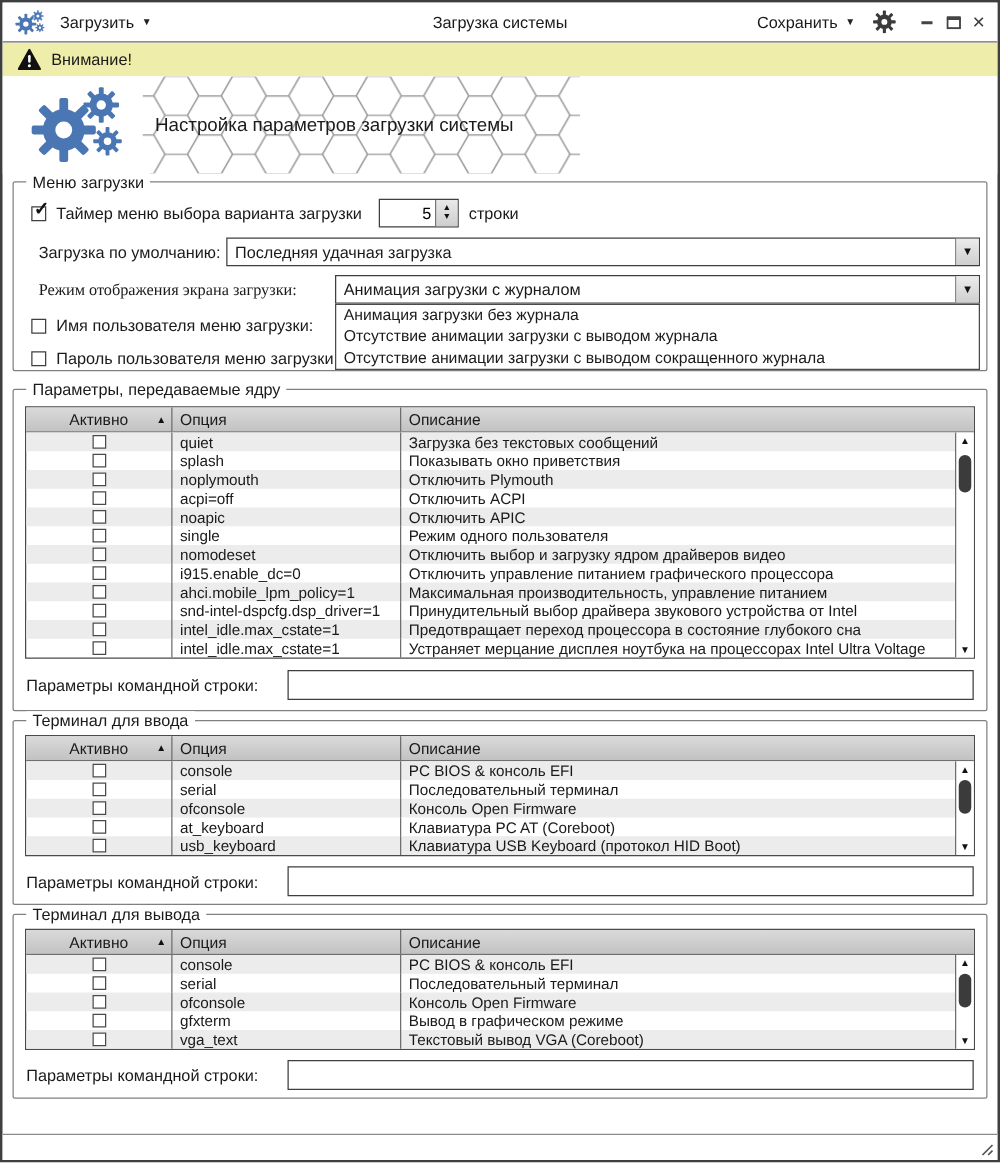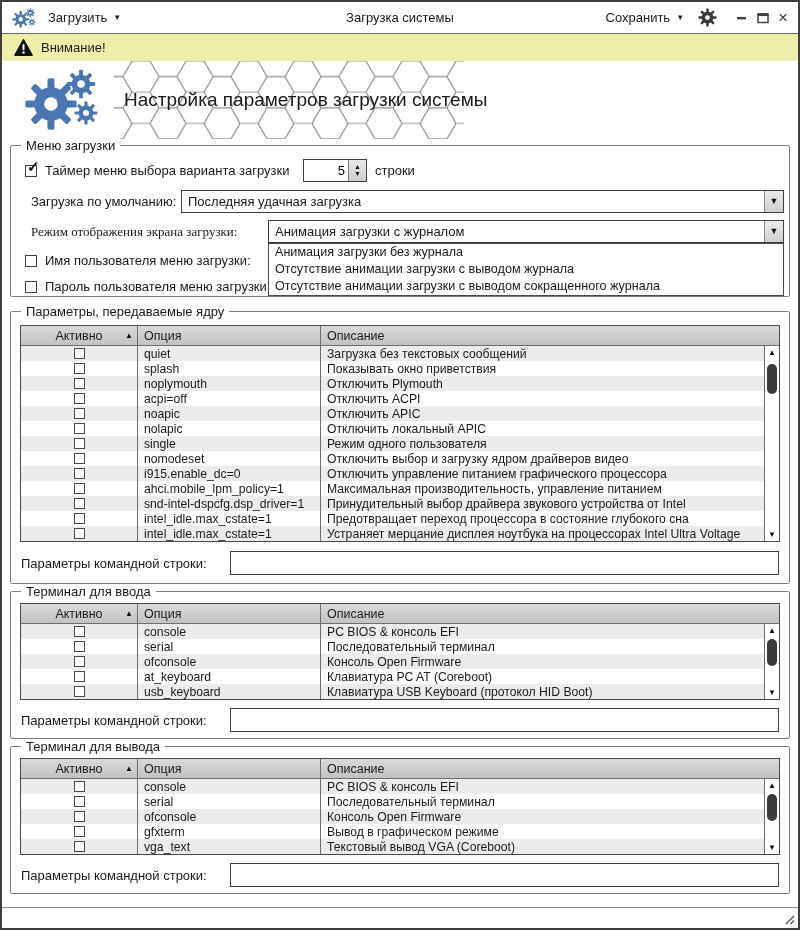--- a/index.html
+++ b/index.html
@@ -22,21 +22,21 @@
   
   .warnbar { height:27px; flex:0 0 27px; background:#eeeeaa; display:flex; align-items:center;
              gap:8px; padding:0 12px; }
   .warnbar .wtext { font-size:13px; }
 
   
   .headerband { height:78px; flex:0 0 78px; position:relative; background:#fff; overflow:hidden; }
   .hexwrap { position:absolute; left:112px; top:0; width:350px; height:78px; }
   .boot-logo { position:absolute; left:22px; top:8px; }
   .page-title { position:absolute; left:122px; top:50%; transform:translateY(-50%);
-                font-size:19px; z-index:2; }
+                font-size:15px; z-index:2; }
 
   
   .groupbox { border:1px solid #808080; border-radius:2px; margin:0 8px; position:relative; background:#fff; }
   .legend { position:absolute; top:-8px; left:10px; background:#fff; padding:0 5px; font-size:13px; }
 
   
   .gb-menu { height:152px; margin-top:6px; }
   .bm-row { position:absolute; display:flex; align-items:center; font-size:13px; }
   .cb { width:12px; height:12px; border:1px solid #3f3f3f; background:#fff; display:inline-block;
         position:relative; flex:0 0 12px; }
@@ -304,27 +304,20 @@
           </div>
 
           <div class="tr">
             <div class="td td1">
               <span class="cb"></span>
             </div>
             <div class="td td2">noapic</div>
             <div class="td td3">Отключить APIC</div>
           </div>
 
-          <div class="tr">
-            <div class="td td1">
-              <span class="cb"></span>
-            </div>
-            <div class="td td2">nolapic</div>
-            <div class="td td3">Отключить локальный APIC</div>
-          </div>
 
           <div class="tr">
             <div class="td td1">
               <span class="cb"></span>
             </div>
             <div class="td td2">single</div>
             <div class="td td3">Режим одного пользователя</div>
           </div>
 
           <div class="tr">

